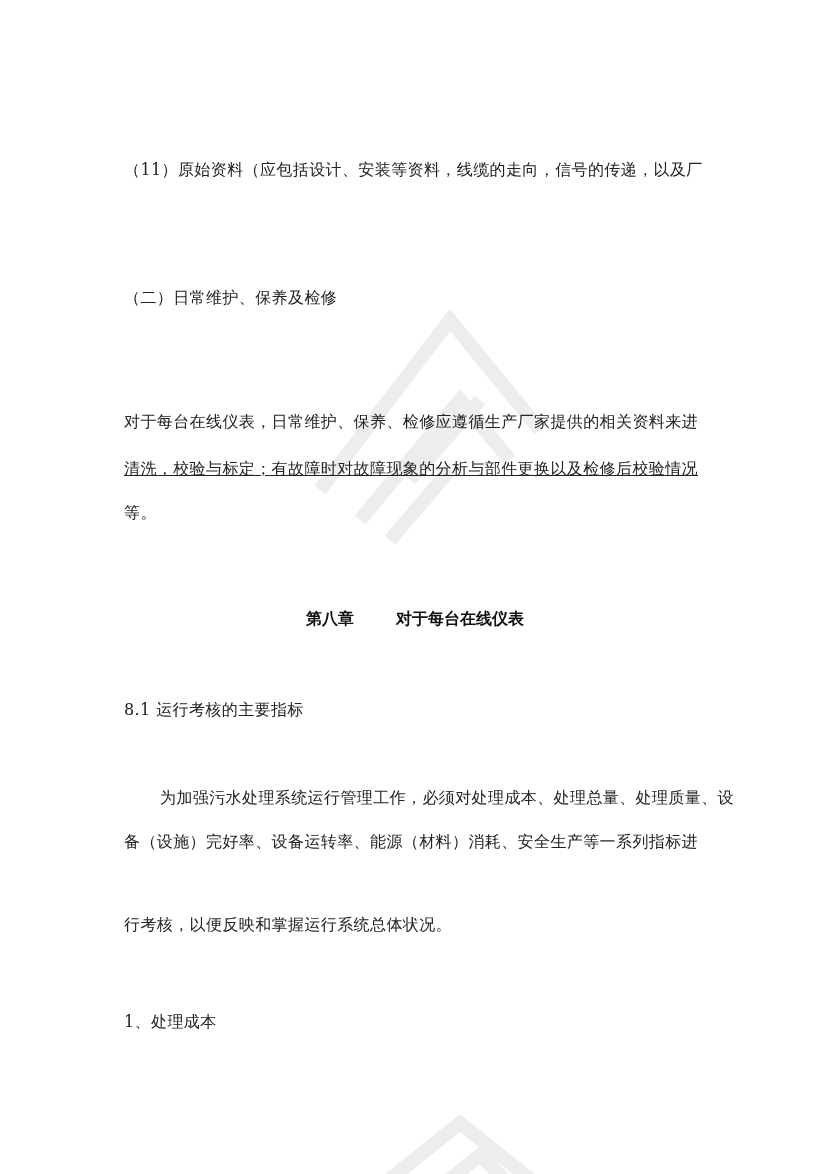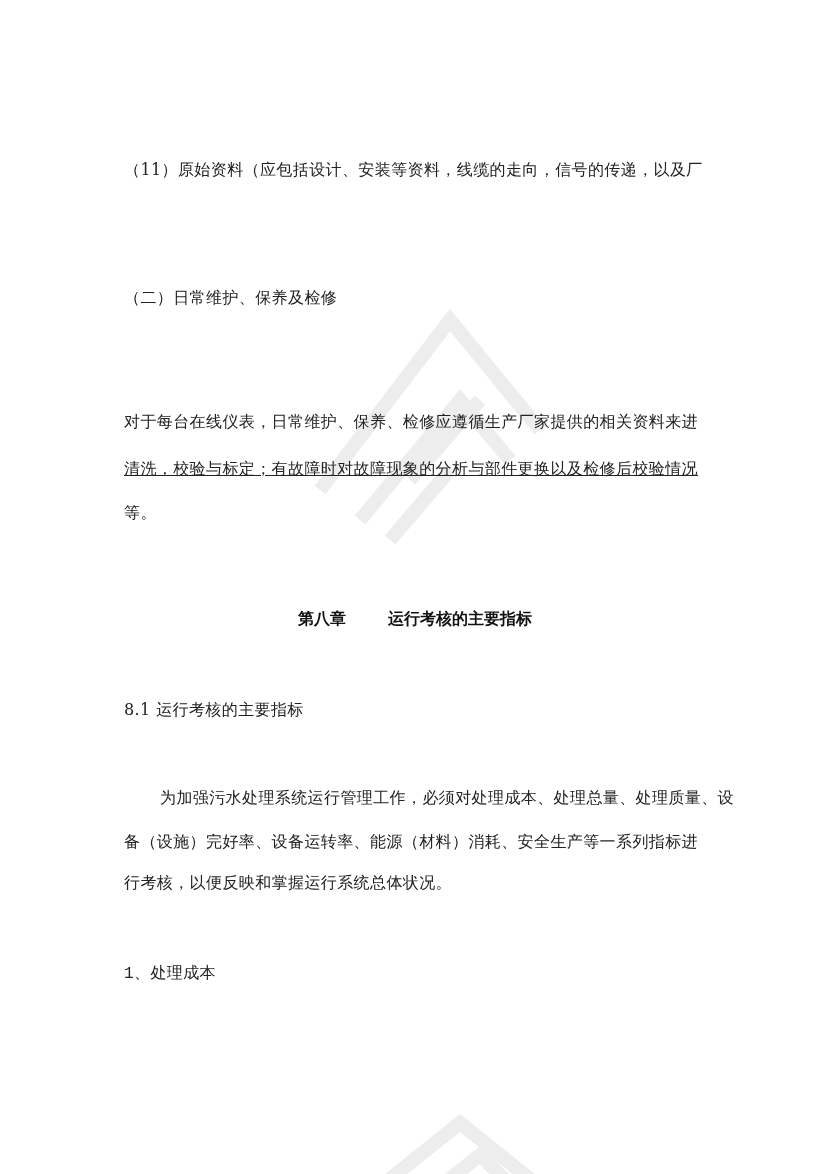--- a/index.html
+++ b/index.html
@@ -73,25 +73,25 @@
 
   <div class="line" style="top:160px;">（11）原始资料（应包括设计、安装等资料，线缆的走向，信号的传递，以及厂</div>
 
   <div class="line" style="top:288px;">（二）日常维护、保养及检修</div>
 
   <div class="line" style="top:372px;margin-top:40px;">对于每台在线仪表，日常维护、保养、检修应遵循生产厂家提供的相关资料来进</div>
   <div class="line" style="top:459px;text-decoration:underline;">清洗，校验与标定；有故障时对故障现象的分析与部件更换以及检修后校验情况</div>
   <div class="line" style="top:503px;">等。</div>
 
   <div class="heading-center">
-    <span>第八章</span><span class="gap"></span><span>运行考核的主要指标</span>
+    <span>第八章</span><span class="gap"></span><span>对于每台在线仪表</span>
   </div>
 
   <div class="line" style="top:700px;">8.1 运行考核的主要指标</div>
 
   <div class="line" style="top:788px;margin-left:36px;">为加强污水处理系统运行管理工作，必须对处理成本、处理总量、处理质量、设</div>
   <div class="line" style="top:832px;">备（设施）完好率、设备运转率、能源（材料）消耗、安全生产等一系列指标进</div>
-  <div class="line" style="top:873px;">行考核，以便反映和掌握运行系统总体状况。</div>
+  <div class="line" style="top:916px;font-family:Liberation Mono, monospace;">行考核，以便反映和掌握运行系统总体状况。</div>
 
-  <div class="line" style="top:964px;font-family:Liberation Mono, monospace;">1、处理成本</div>
+  <div class="line" style="top:1012px;">1、处理成本</div>
 
 
 </div>
 
 </body></html>

